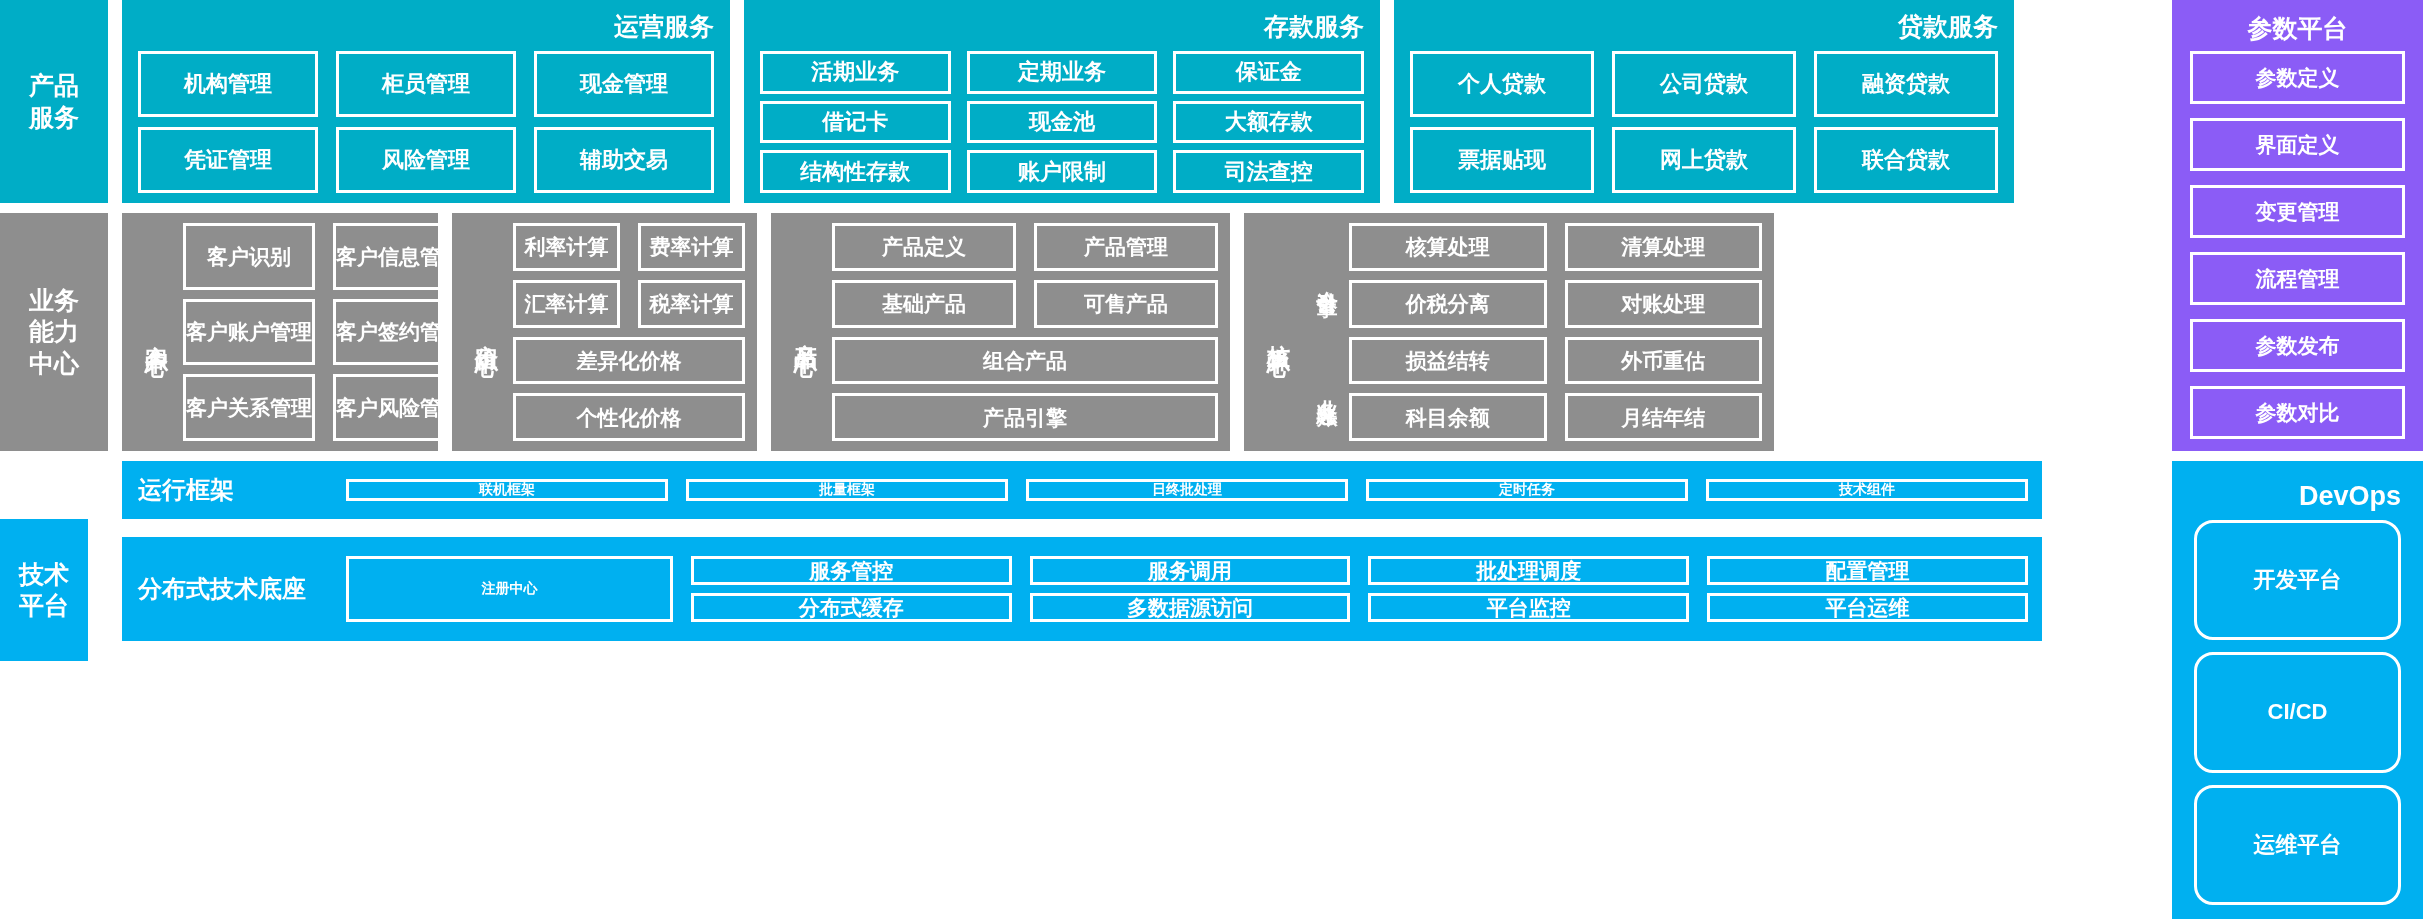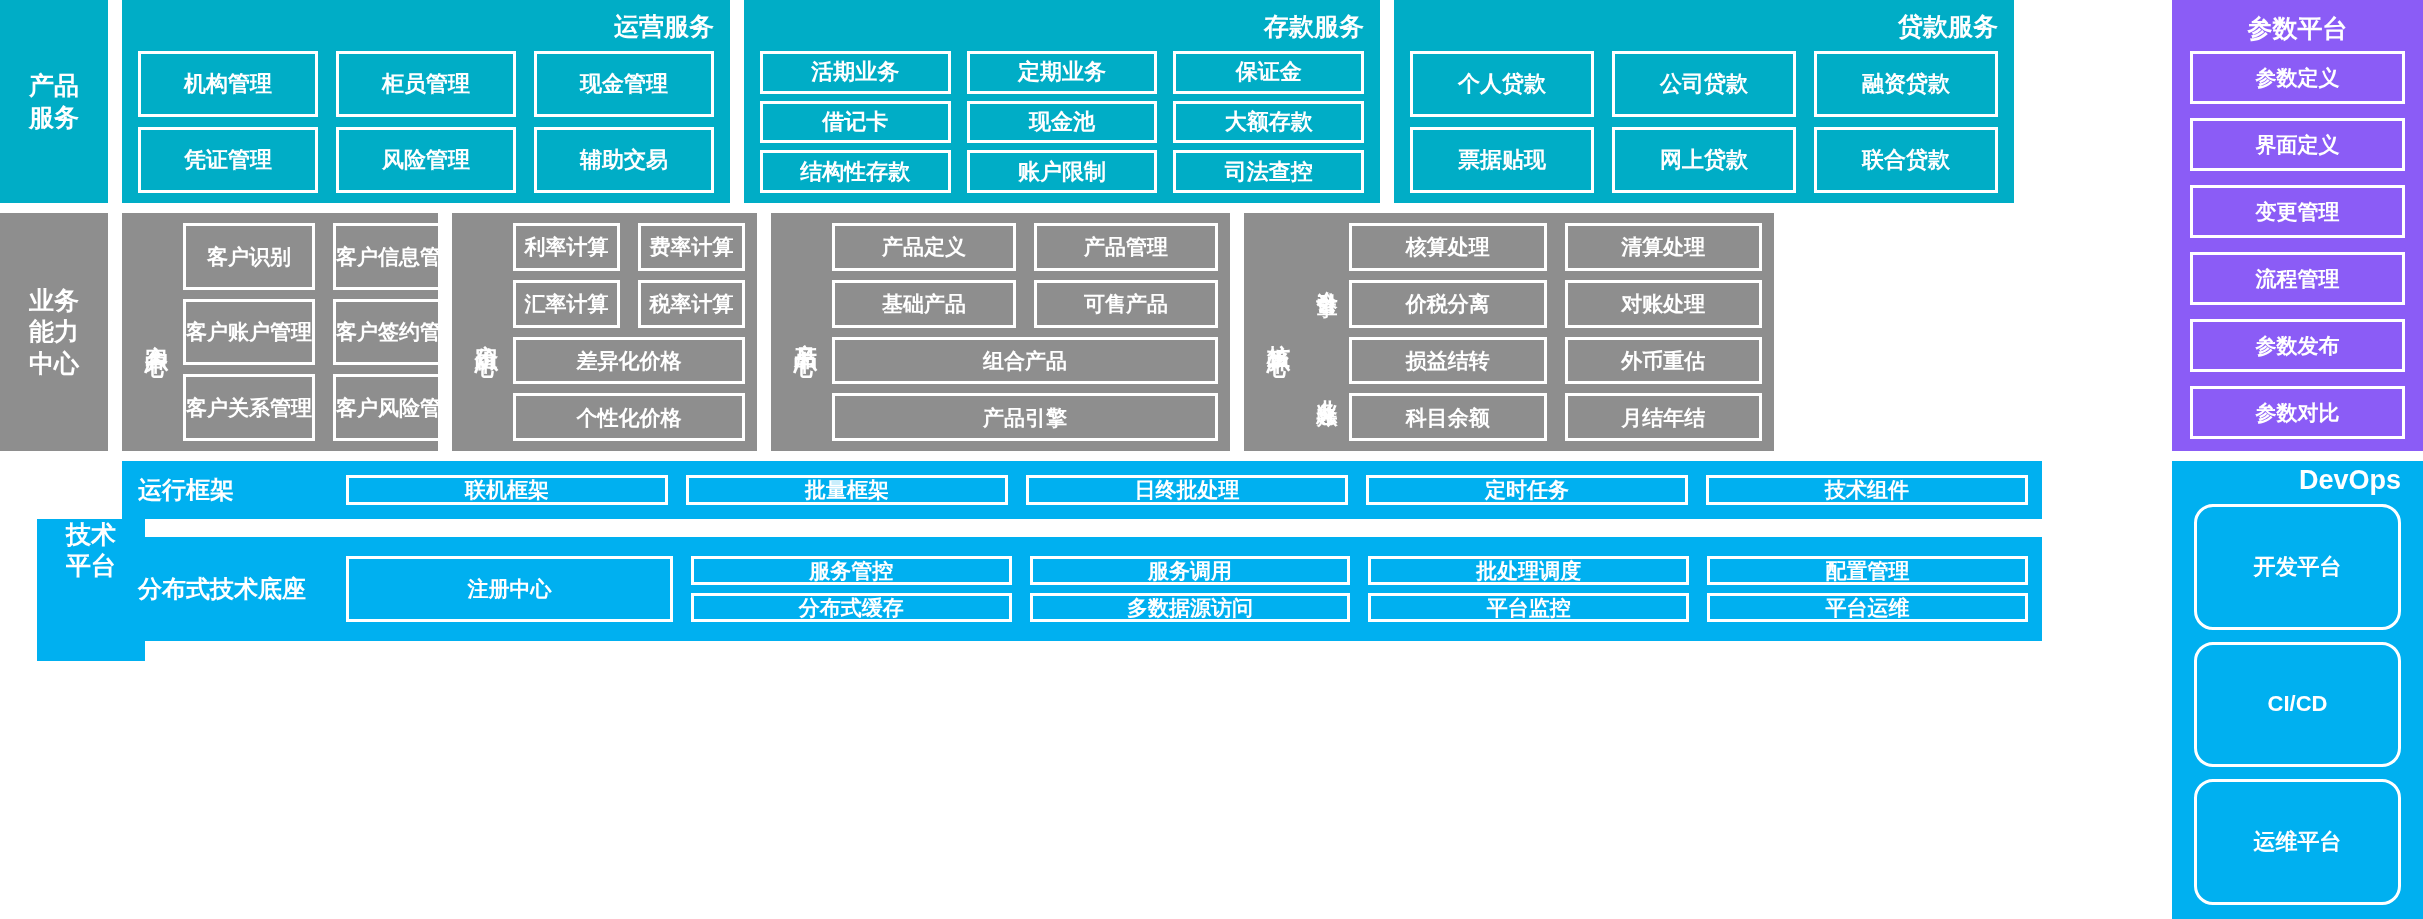--- a/index.html
+++ b/index.html
@@ -86,49 +86,49 @@
   .vlabel-stack { display: flex; flex-direction: column; justify-content: space-around; flex: 0 0 auto; }
   .vlabel-stack .vlabel { font-size: 21px; letter-spacing: 2px; padding: 0 8px; }
   .center-body { flex: 1 1 auto; display: flex; flex-direction: column; gap: 9px; }
   .center-row { display: flex; gap: 18px; flex: 1 1 0; }
   .center-row > .tile { flex: 1 1 0; font-size: 21px; }
   .center-row.single > .tile { flex: 1 1 100%; }
 
   
   #band-tech { top: 461px; height: 458px; }
   .band3-label {
-    width: 108px; height: 142px;
+    width: 88px; height: 142px;
     background: #00B0F0;
     color: #fff; font-weight: bold; font-size: 25px; line-height: 1.25;
-    display: flex; justify-content: center; text-align:center;margin-left:37px;
+    display: flex; align-items: center; justify-content: center; text-align:center;
   }
   #tech-left { display: flex; flex-direction: column; }
   .tech-strip {
     background: #00B0F0;
     display: flex; align-items: center;
     padding: 8px 14px 8px 16px;
     gap: 12px;
   }
   .strip-title {
     color: #ffffff; font-weight: bold; font-size: 24px;
     flex: 0 0 auto; min-width: 196px;
     display: flex; align-items: center;
   }
   .strip-items { flex: 1 1 auto; display: flex; gap: 18px; }
-  .strip-items > .tile { flex: 1 1 0; font-size: 21px; }
+  .strip-items > .tile { flex: 1 1 0; font-size: 14px; }
   .stack-col { flex: 1 1 0; display: flex; flex-direction: column; gap: 8px; }
   .stack-col > .tile { flex: 1 1 0; font-size: 21px; }
 
   
   #devops {
     position: absolute; left: 2172px; top: 461px;
     width: 251px; height: 458px;
     background: #00B0F0;
     display: flex; flex-direction: column;
-    padding: 0 22px 14px 22px;
+    padding: 16px 22px 14px 22px;
   }
   #devops .group-title { font-size: 27px; padding-bottom: 8px; }
   .devops-list { display: flex; flex-direction: column; gap: 12px; flex: 1 1 auto; }
   .devops-list .tile { flex: 1 1 0; font-size: 22px; border-radius: 19px; }
 </style>
 </head>
 <body>
 
 <div id="canvas">
 

